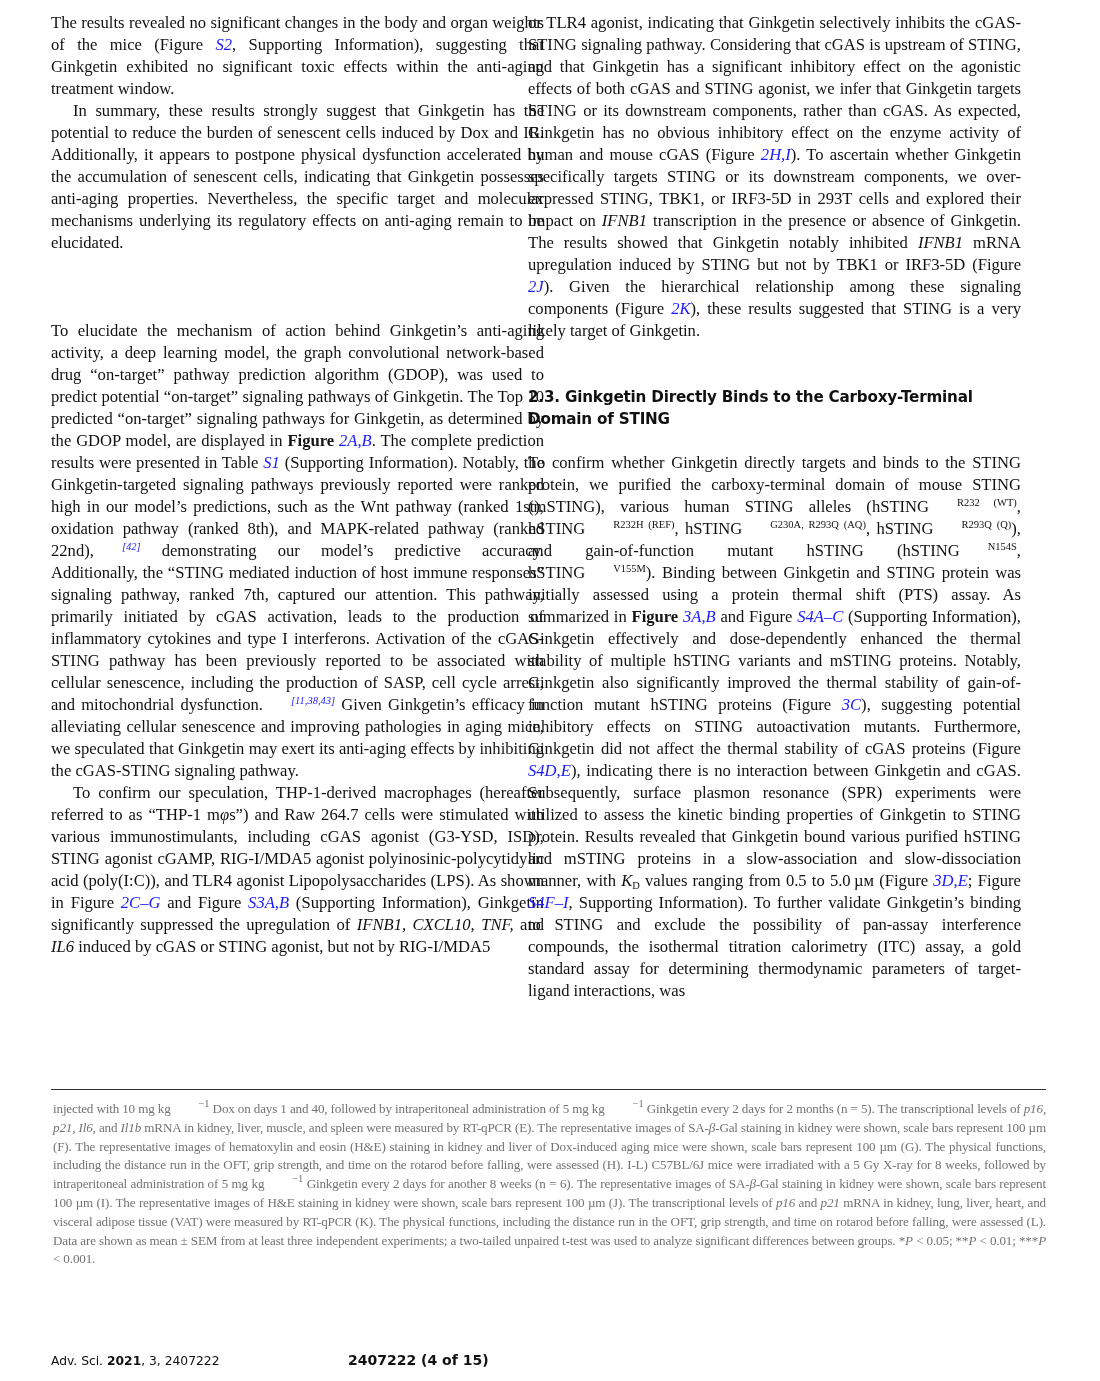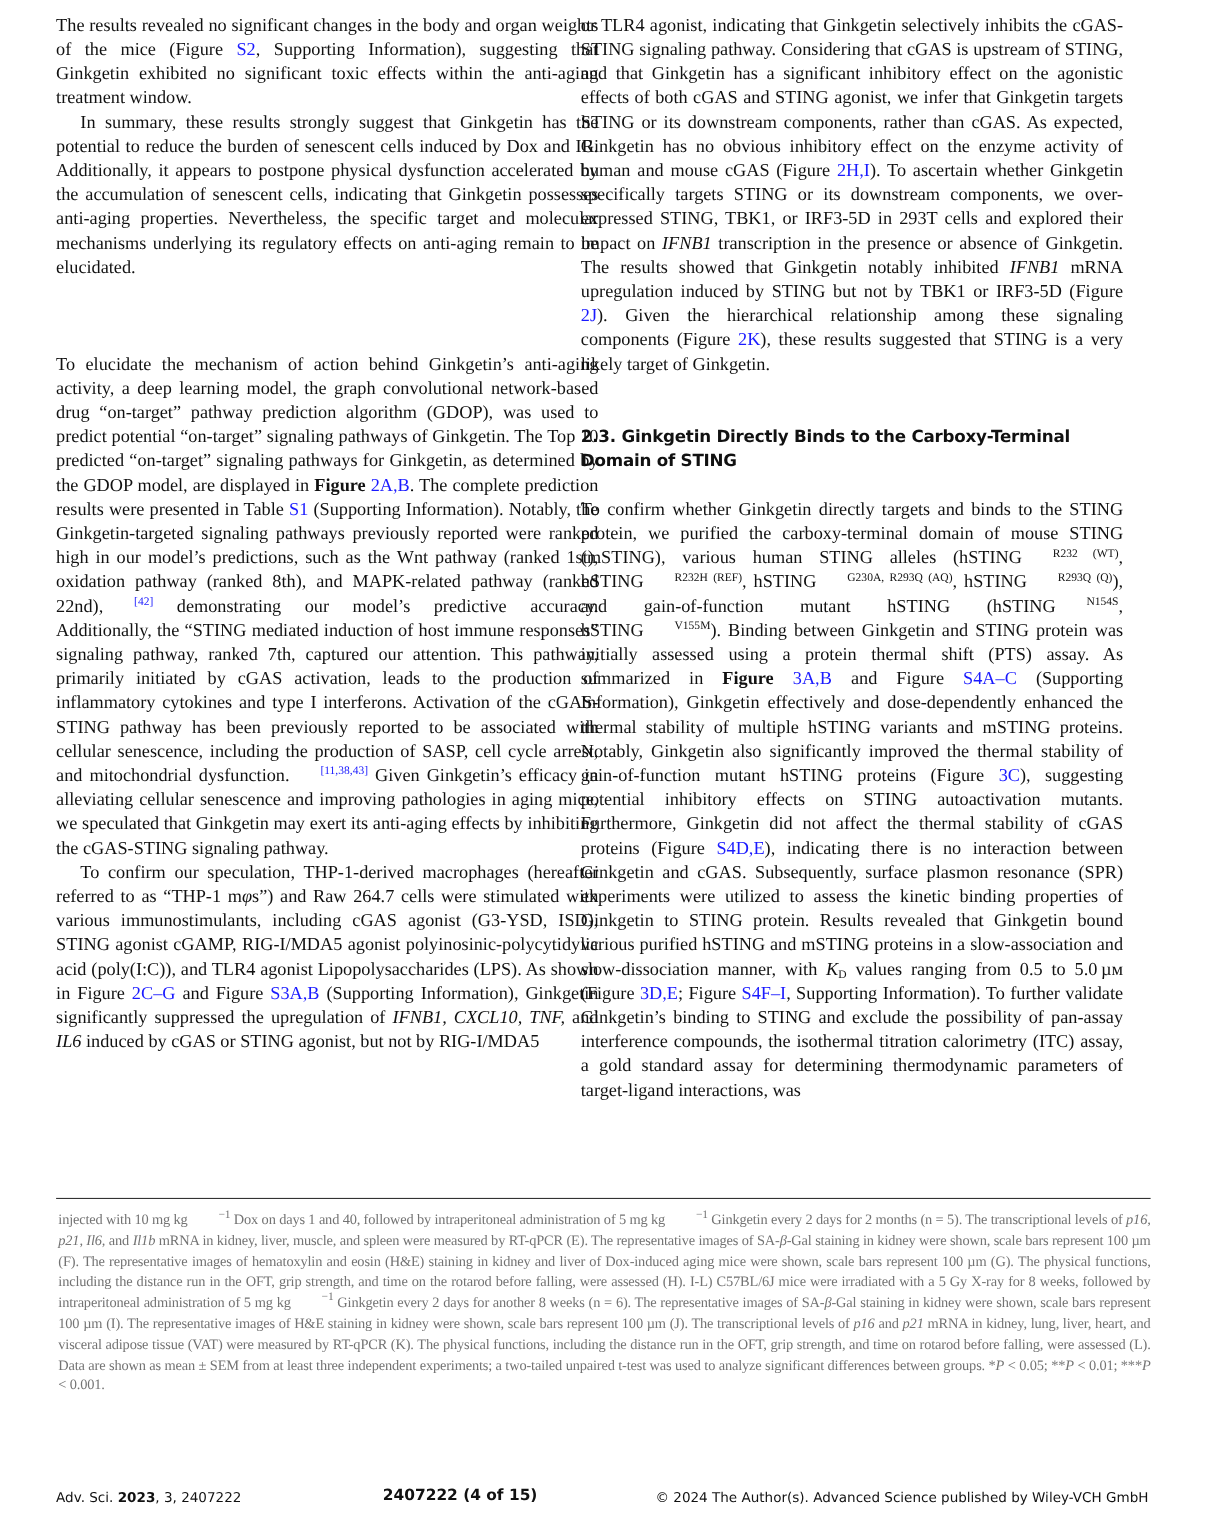--- a/index.html
+++ b/index.html
@@ -5,21 +5,21 @@
   html, body { margin: 0; padding: 0; background: #ffffff; }
   body { width: 1100px; height: 1381px; position: relative; overflow: hidden; color: #111; }
   .col { position: absolute; top: 12px; width: 493px; font-family: "Liberation Serif", "DejaVu Serif", serif; font-size: 16.6px; line-height: 22px; text-align: justify; hyphens: manual; }
   .col-left { left: 51px; }
   .col-right { left: 528px; }
   .col p { margin: 0; }
   .col p.indent { text-indent: 22px; }
   .section-heading { font-family: "DejaVu Sans", "Liberation Sans", sans-serif; font-weight: bold; font-size: 15.2px; line-height: 22px; text-align: left; margin: 0; letter-spacing: -0.2px; }
   .gap-before-heading { height: 44px; }
   .gap-after-heading { height: 22px; }
-  a.ref { color: #1a1aff; text-decoration: none; }
+  a.ref { color: #1a1aff; text-decoration: none; font-style: italic; }
   sup { font-size: 10.5px; line-height: 0; vertical-align: 6px; margin-left: 28px; }
   sub { font-size: 10.5px; line-height: 0; vertical-align: -3px; }
   .footnote-rule { position: absolute; left: 51px; top: 1089px; width: 995px; height: 0; border-top: 1.3px solid #333; }
   .caption { position: absolute; left: 53px; top: 1100px; width: 993px; font-family: Liberation Serif, serif; font-size: 13.1px; line-height: 18.8px; text-align: justify; color: #737373; letter-spacing: -0.15px; }
   .caption p { margin: 0; }
   .footer { position: absolute; top: 1352px; left: 51px; width: 993px; height: 20px; font-family: "DejaVu Sans", "Liberation Sans", sans-serif; color: #111; }
   .footer .journal { position: absolute; left: 0; top: 2px; font-size: 12.3px; }
   .footer .journal .it { }
   .footer .pageno { position: absolute; left: 297px; top: 0; font-size: 14px; font-weight: bold; }
   .footer .copyright { position: absolute; right: 0; top: 2px; font-size: 12.3px; }
@@ -46,17 +46,16 @@
 
 <div class="footnote-rule"></div>
 
 <div class="caption">
   <p>injected with 10 mg kg<sup>−1</sup> Dox on days 1 and 40, followed by intraperitoneal administration of 5 mg kg<sup>−1</sup> Ginkgetin every 2 days for 2 months (n = 5). The transcriptional levels of <i>p16, p21, Il6,</i> and <i>Il1b</i> mRNA in kidney, liver, muscle, and spleen were measured by RT-qPCR (E). The representative images of SA-<i>β</i>-Gal staining in kidney were shown, scale bars represent 100 µm (F). The representative images of hematoxylin and eosin (H&amp;E) staining in kidney and liver of Dox-induced aging mice were shown, scale bars represent 100 µm (G). The physical functions, including the distance run in the OFT, grip strength, and time on the rotarod before falling, were assessed (H). I-L) C57BL/6J mice were irradiated with a 5 Gy X-ray for 8 weeks, followed by intraperitoneal administration of 5 mg kg<sup>−1</sup> Ginkgetin every 2 days for another 8 weeks (n = 6). The representative images of SA-<i>β</i>-Gal staining in kidney were shown, scale bars represent 100 µm (I). The representative images of H&amp;E staining in kidney were shown, scale bars represent 100 µm (J). The transcriptional levels of <i>p16</i> and <i>p21</i> mRNA in kidney, lung, liver, heart, and visceral adipose tissue (VAT) were measured by RT-qPCR (K). The physical functions, including the distance run in the OFT, grip strength, and time on rotarod before falling, were assessed (L). Data are shown as mean ± SEM from at least three independent experiments; a two-tailed unpaired t-test was used to analyze significant differences between groups. *<i>P</i> &lt; 0.05; **<i>P</i> &lt; 0.01; ***<i>P</i> &lt; 0.001.</p>
 </div>
 
 <div class="footer">
   <div class="journal">
     <span class="it">Adv. Sci.</span>
-    <b>2023</b><span>, </span><span class="it">3</span><span>, </span><span>2407222</span>
+    <b>2021</b><span>, </span><span class="it">3</span><span>, </span><span>2407222</span>
   </div>
   <div class="pageno">2407222 (4 of 15)</div>
-  <div class="copyright">© 2024 The Author(s). Advanced Science published by Wiley-VCH GmbH</div>
 </div>
 
 </body></html>

